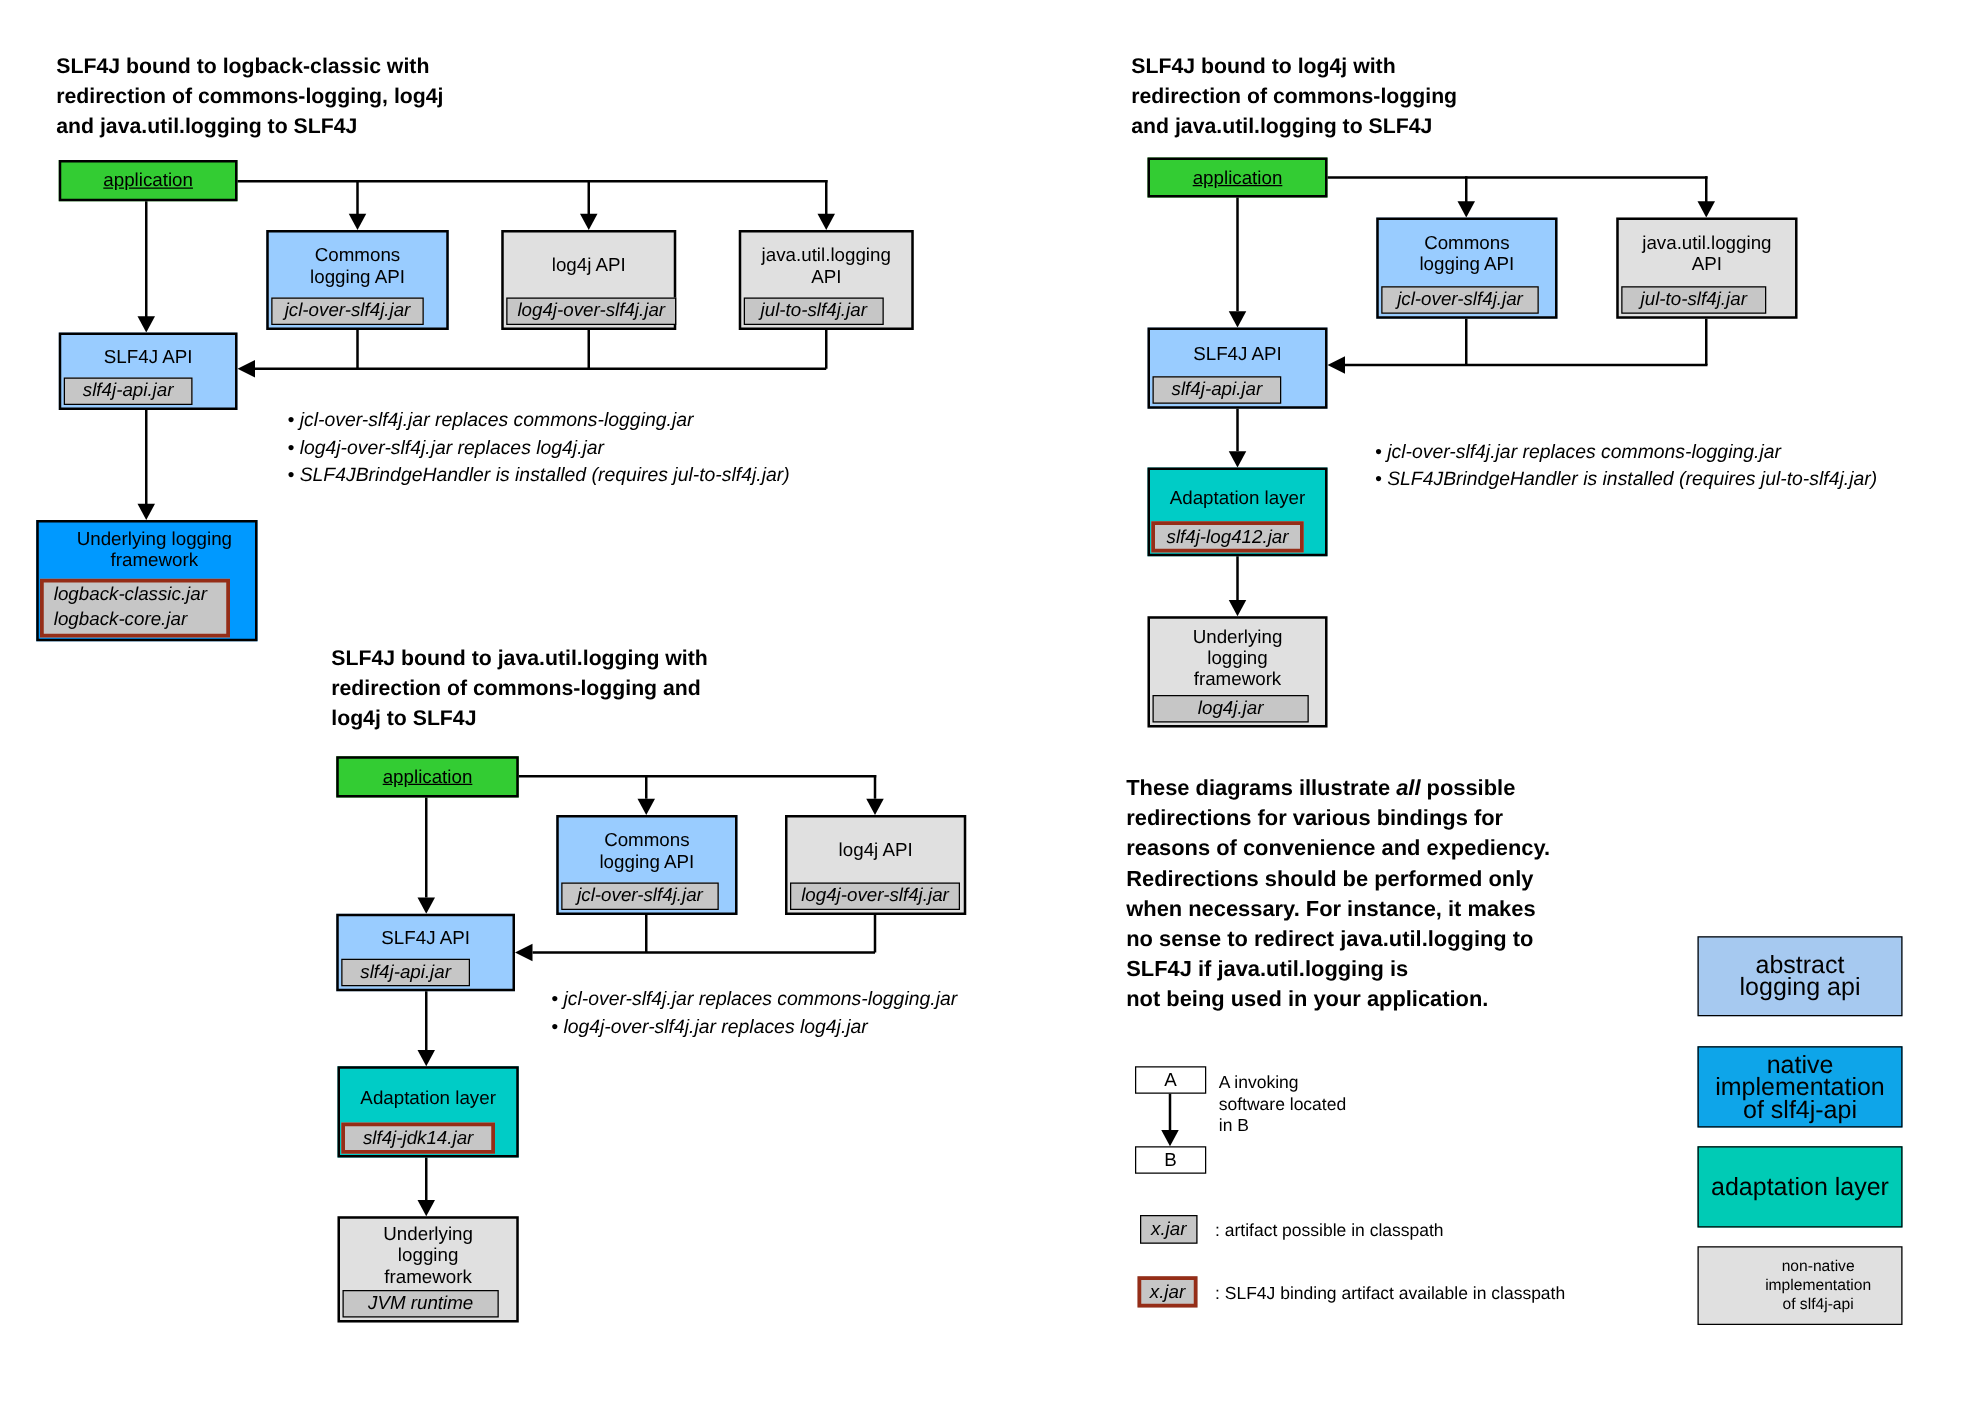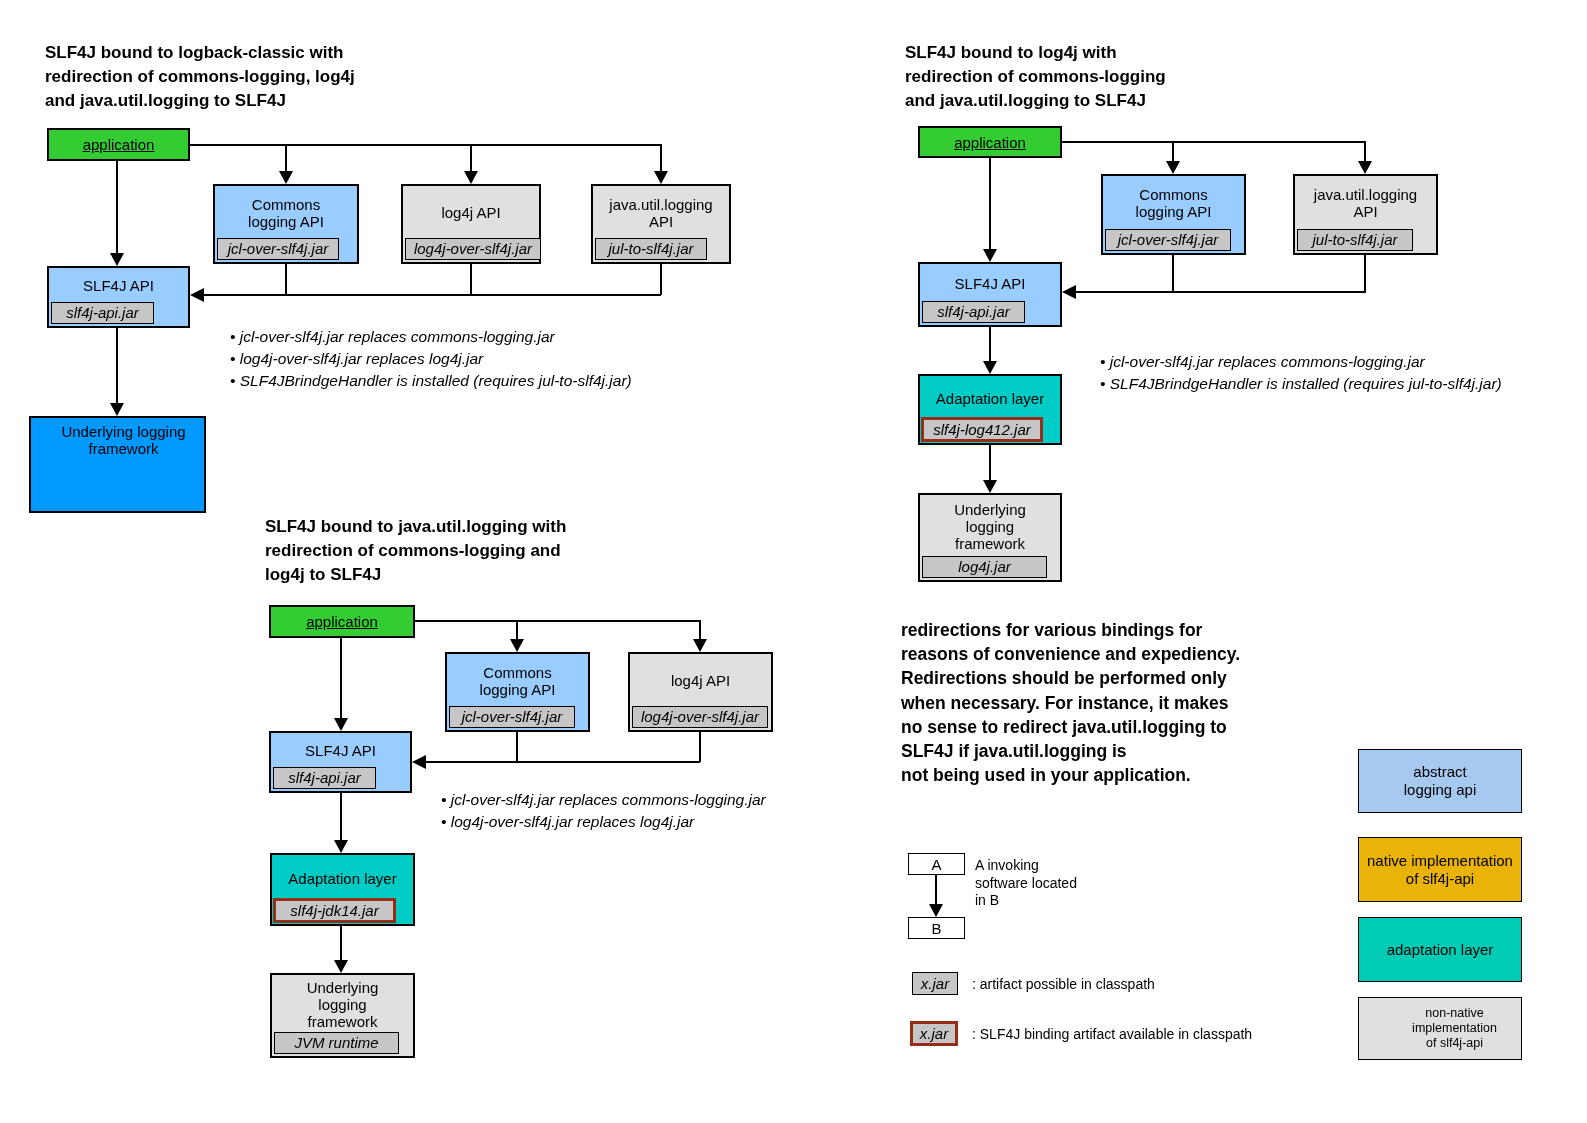--- a/index.html
+++ b/index.html
@@ -26,24 +26,24 @@
   .ad{position:absolute;width:0;height:0;border-left:7px solid transparent;border-right:7px solid transparent;border-top:13px solid #000;}
   .al{position:absolute;width:0;height:0;border-top:7px solid transparent;border-bottom:7px solid transparent;border-right:14px solid #000;}
   .bullets{position:absolute;}
   .bullets div{font-style:italic;font-size:15.5px;line-height:22px;white-space:nowrap;}
   .note{position:absolute;font-weight:bold;font-size:17.5px;line-height:24.2px;}
   .note .it{font-style:italic;}
   .keybox{position:absolute;border:1px solid #000;background:#fff;box-sizing:border-box;
           display:flex;align-items:center;justify-content:center;font-size:15px;}
   .caption{position:absolute;font-size:14px;line-height:17.5px;white-space:pre-line;}
   .lg{position:absolute;border:1px solid #000;box-sizing:border-box;display:flex;align-items:center;justify-content:center;
-      text-align:center;white-space:pre-line;font-size:15px;line-height:18px;}
+      text-align:center;white-space:pre-line;font-size:20px;line-height:18px;}
   .lg.small{font-size:12.5px;line-height:15px;}
   .lg.ab{background:#A6C9F0;}
-  .lg.nat{background:#eab308;}
+  .lg.nat{background:#0ea5e9;}
   .lg.ad2{background:#00CBB5;}
   .lg.non{background:#E0E0E0;padding-left:29px;}
 </style>
 </head>
 <body>
 
 <div id="canvas">
 
   <div class="title" style="left:45px;top:41px;">SLF4J bound to logback-classic with
 redirection of commons-logging, log4j
@@ -95,20 +95,22 @@
     <div>• log4j-over-slf4j.jar replaces log4j.jar</div>
     <div>• SLF4JBrindgeHandler is installed (requires jul-to-slf4j.jar)</div>
   </div>
 
   <div class="vl" style="left:116px;top:328px;height:76px;"></div>
   <div class="ad" style="left:110px;top:403px;"></div>
 
   <div class="node bblue" style="left:29px;top:416px;width:177px;height:97px;">
     <div class="lbl" style="bottom:49px;padding-left:12px;">Underlying logging
 framework</div>
+    <div class="jar binding" style="width:152px;height:47px;line-height:20px;text-align:left;padding-left:8px;">logback-classic.jar
+logback-core.jar</div>
   </div>
 
   <div class="title" style="left:905px;top:41px;">SLF4J bound to log4j with
 redirection of commons-logging
 and java.util.logging to SLF4J</div>
 
   <div class="node green notag" style="left:918px;top:126px;width:144px;height:32px;">
     <div class="lbl">application</div>
   </div>
 
@@ -219,20 +221,21 @@
   <div class="ad" style="left:334px;top:960px;"></div>
 
   <div class="node lgray" style="left:270px;top:973px;width:145px;height:85px;">
     <div class="lbl">Underlying
 logging
 framework</div>
     <div class="jar" style="width:125px;">JVM runtime</div>
   </div>
 
   <div class="note" style="left:901px;top:618px;width:460px;">
+    <div><span>These diagrams illustrate </span><span class="it">all</span><span> possible</span></div>
     <div style="white-space:pre-line;">redirections for various bindings for
 reasons of convenience and expediency.
 Redirections should be performed only
 when necessary. For instance, it makes
 no sense to redirect java.util.logging to
 SLF4J if java.util.logging is
 not being used in your application.</div>
   </div>
 
   <div class="keybox" style="left:908px;top:853px;width:57px;height:22px;">

